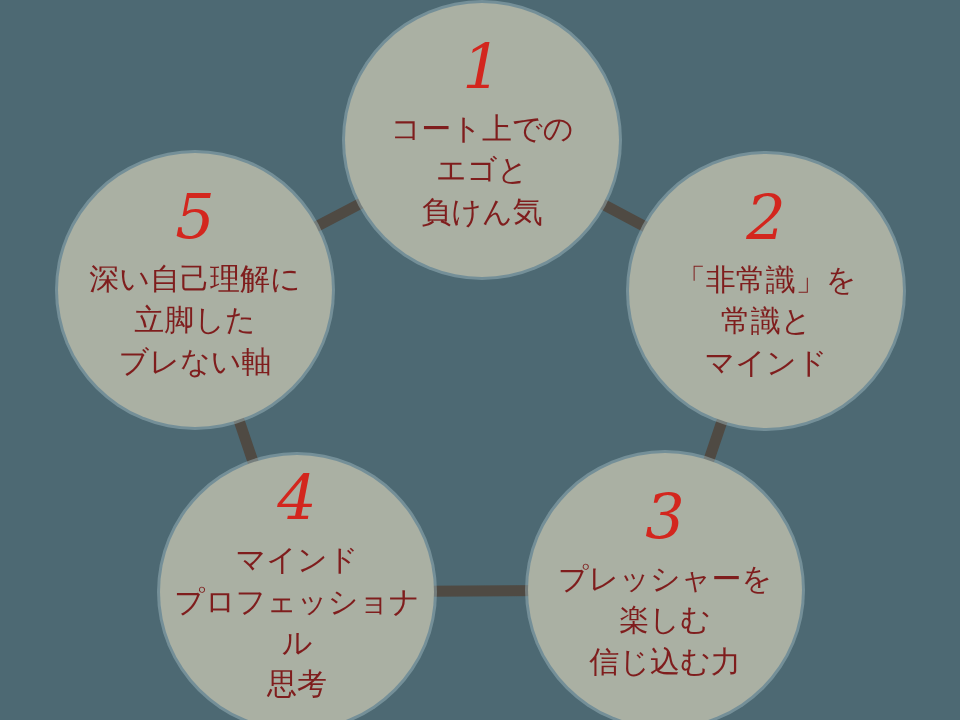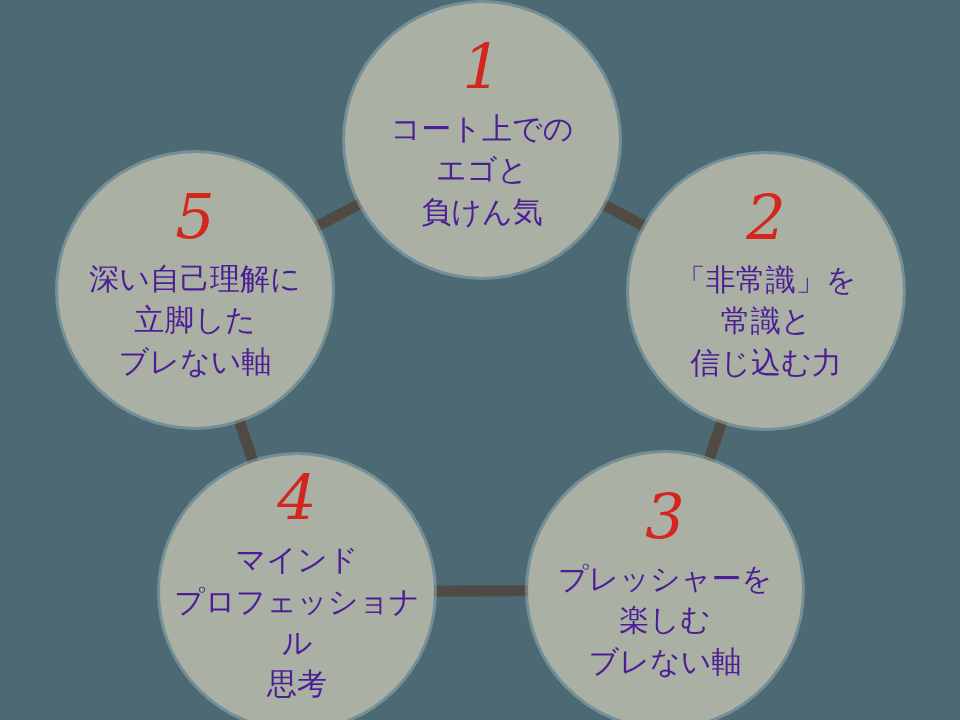--- a/index.html
+++ b/index.html
@@ -47,21 +47,21 @@
     font-family: "DejaVu Serif", "Liberation Serif", serif;
     font-style: italic;
     font-size: 62px;
     line-height: 1;
     color: #d3261e;
     margin-bottom: 10px;
   }
   .label {
     font-size: 30px;
     line-height: 1.38;
-    color: #4c1d95;
+    color: #7f1d1d;
     white-space: pre-line;
     letter-spacing: 0;
   }
   .c1 { left: 345px; top: 3px; }
   .c2 { left: 629px; top: 154px; }
   .c3 { left: 528px; top: 453px; }
   .c4 { left: 160px; top: 455px; }
   .c5 { left: 58px;  top: 153px; }
 </style>
 </head>
@@ -81,28 +81,28 @@
     <div class="num">1</div>
     <div class="label">コート上での
 エゴと
 負けん気</div>
   </div>
 
   <div class="circle c2">
     <div class="num">2</div>
     <div class="label">「非常識」を
 常識と
-信じ込む力</div>
+マインド</div>
   </div>
 
   <div class="circle c3">
     <div class="num">3</div>
     <div class="label">プレッシャーを
 楽しむ
-ブレない軸</div>
+信じ込む力</div>
   </div>
 
   <div class="circle c4">
     <div class="num">4</div>
     <div class="label">マインド
 プロフェッショナル
 思考</div>
   </div>
 
   <div class="circle c5">

